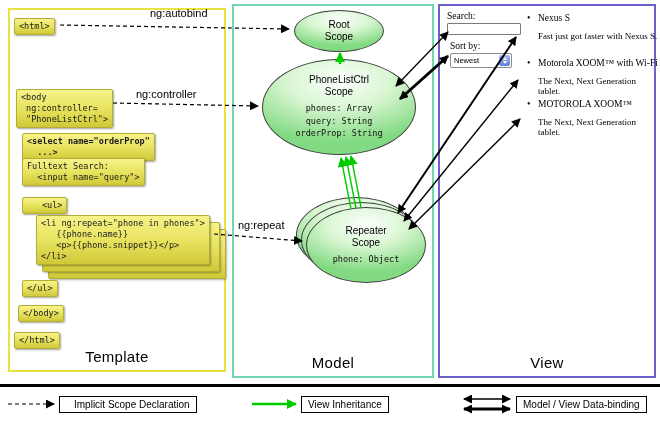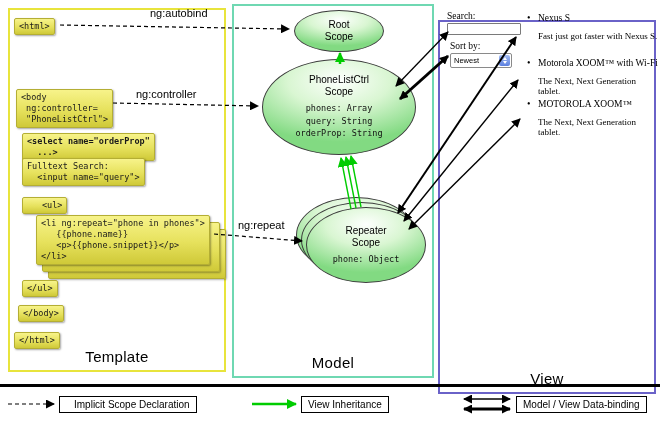--- a/index.html
+++ b/index.html
@@ -3,21 +3,21 @@
 <meta charset="utf-8">
 <style>
   html,body{margin:0;padding:0;}
   body{
     width:660px;height:421px;position:relative;background:#fff;overflow:hidden;
     font-family:"Liberation Sans",sans-serif;
   }
   .col{position:absolute;border:2px solid;background:transparent;}
   .col-template{left:8px;top:8px;width:214px;height:360px;border-color:var(--template-border,#e8e43c);}
   .col-model{left:232px;top:4px;width:198px;height:370px;border-color:var(--model-border,#6fd8b2);}
-  .col-view{left:438px;top:20px;width:214px;height:370px;border-color:var(--view-border,#6a62c8);}
+  .col-view{left:438px;top:4px;width:214px;height:370px;border-color:var(--view-border,#6a62c8);}
   .col-label{position:absolute;bottom:5px;left:0;width:100%;text-align:center;
     font-size:15px;color:#000;letter-spacing:.3px;}
 
   .code{
     position:absolute;
     font-family:"DejaVu Sans Mono",monospace;
     font-size:8.5px;line-height:1.3;white-space:pre;color:#1a1a1a;
     background:linear-gradient(180deg,#f7f38a 0%,#e6e15c 55%,#cfc938 100%);
     border:1px solid #b4ae34;border-radius:2px;
     padding:2px 4px;box-shadow:1px 1px 2px rgba(0,0,0,.35);

